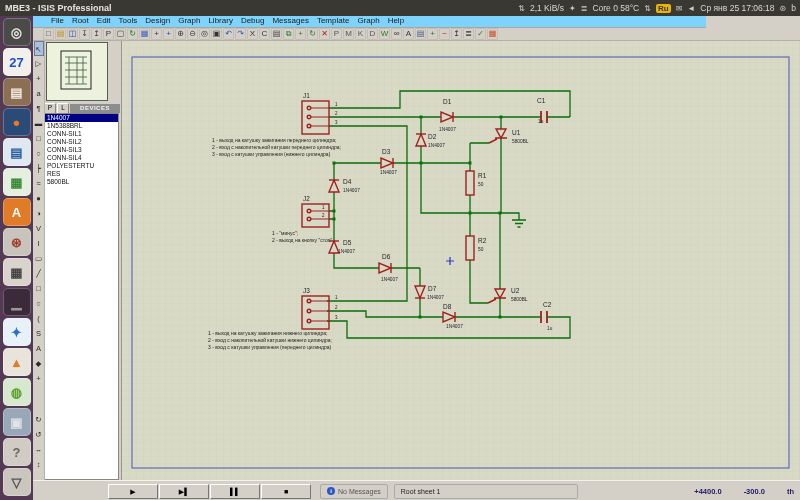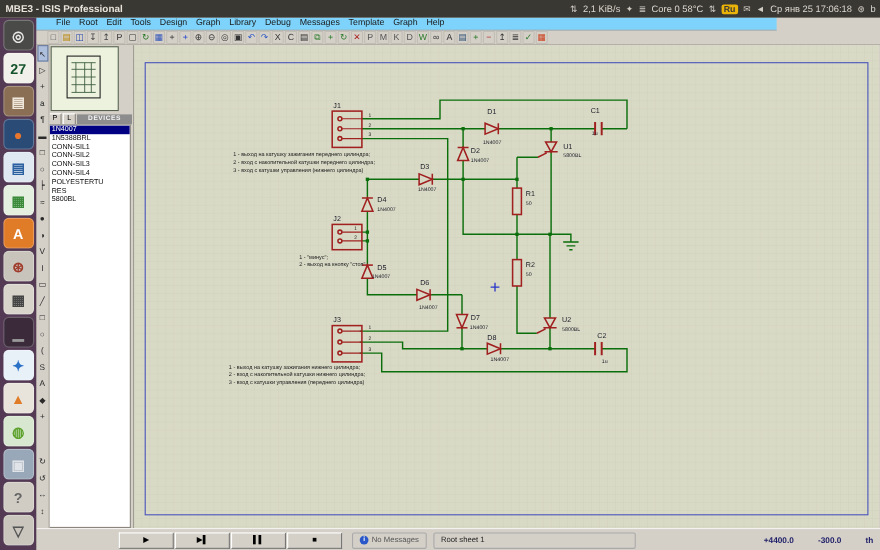--- a/index.html
+++ b/index.html
@@ -84,21 +84,21 @@
     <span>b</span>
   </span>
 </div>
 
 <div class="launcher">
 
     <div class="ltile" style="background: rgb(74, 74, 72); color: rgb(232, 232, 232);">
       <span>◎</span>
     </div>
 
-    <div class="ltile" style="background: rgb(242, 240, 234); color: #14532d;">
+    <div class="ltile" style="background: rgb(242, 240, 234); color: #1d4ed8;">
       <span>27</span>
     </div>
 
     <div class="ltile" style="background: rgb(138, 111, 85); color: rgb(240, 232, 220);">
       <span>▤</span>
     </div>
 
     <div class="ltile" style="background: rgb(43, 75, 119); color: rgb(232, 118, 44);">
       <span>●</span>
     </div>

